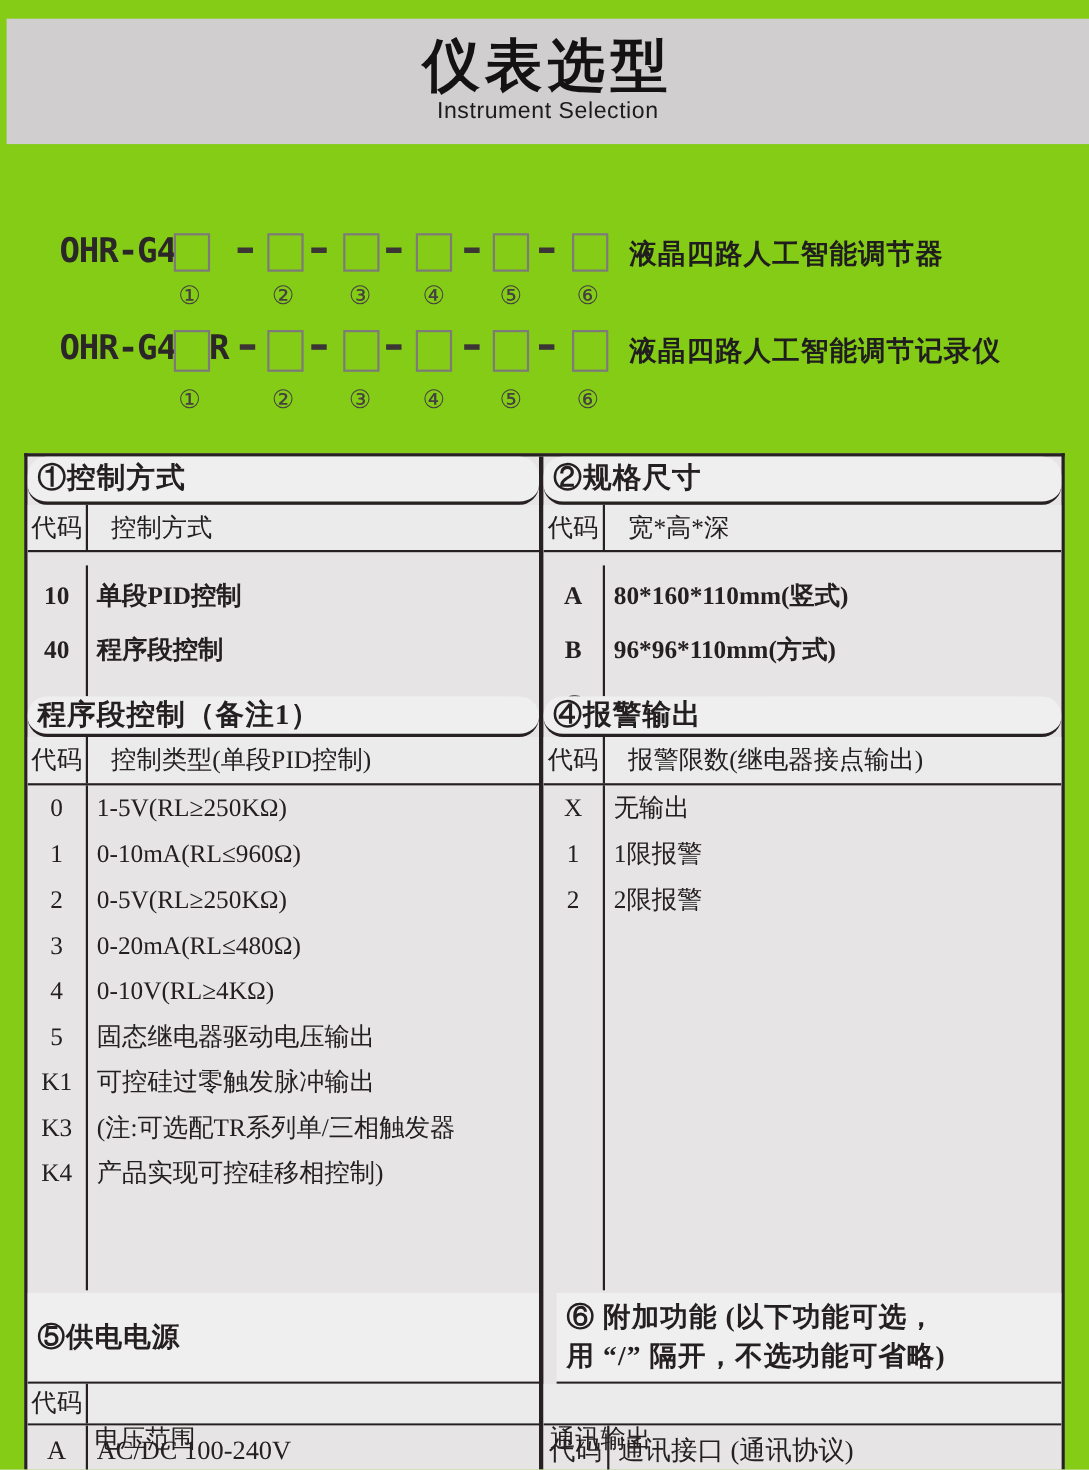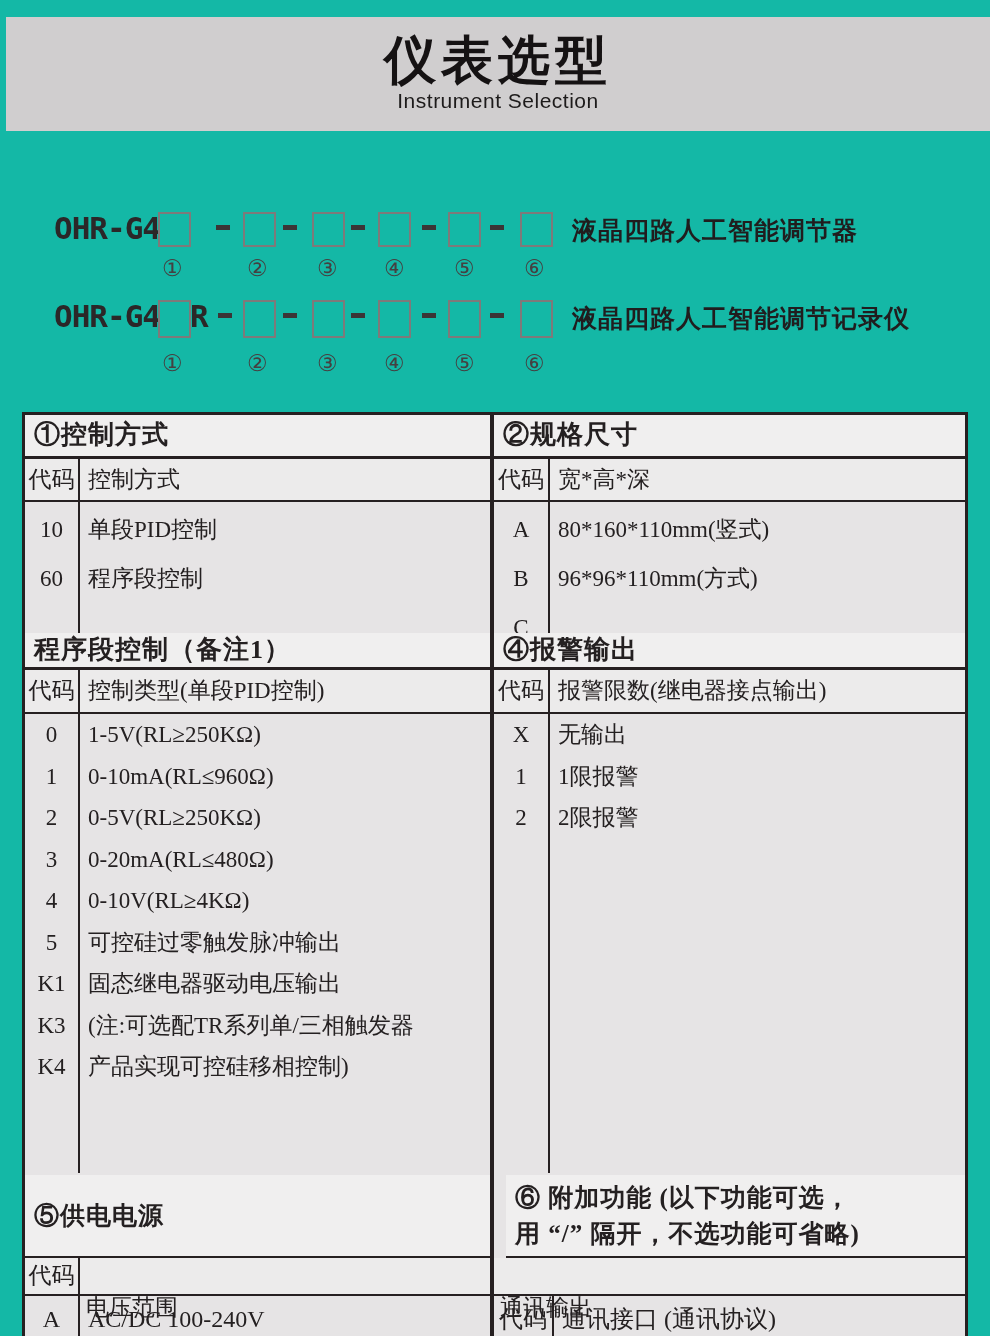--- a/index.html
+++ b/index.html
@@ -1,18 +1,18 @@
 <!DOCTYPE html>
 <html><head>
 <meta charset="utf-8">
 <style>
   html,body{margin:0;padding:0;}
   body{width:990px;height:1336px;background:#e8e6e7;overflow:hidden;
        font-family:"Liberation Serif","DejaVu Serif",serif;color:#242021;}
-  .page{position:relative;width:990px;height:1336px;background:#14b8a6;overflow:hidden;}
+  .page{position:relative;width:990px;height:1336px;background:#84cc16;overflow:hidden;}
 
   
   .banner{position:absolute;left:6px;top:17px;width:984px;height:114px;background:#d0cecf;}
   .banner-title{margin-top:14px;text-align:center;font-family:"Liberation Sans","DejaVu Sans",sans-serif;
        font-size:52px;line-height:58px;font-weight:600;letter-spacing:5px;color:#151213;}
   .banner-sub{text-align:center;font-family:"Liberation Sans","DejaVu Sans",sans-serif;
        font-size:21px;line-height:24px;color:#1d1b1b;letter-spacing:0.5px;}
 
   
   .mrow{position:absolute;left:0;width:950px;height:50px;}
@@ -35,33 +35,33 @@
   .c-1{left:162px;}.c-2{left:247px;}.c-3{left:317px;}.c-4{left:384px;}.c-5{left:454px;}.c-6{left:524px;}
 
   
   .sel-table{position:absolute;left:22px;top:412px;width:946px;height:924px;
        border:3px solid #262021;border-bottom:none;display:flex;background:#e6e4e5;box-sizing:border-box;}
   .half{position:relative;box-sizing:border-box;}
   .half-left{width:469px;border-right:4px solid #262021;}
   .half-right{flex:1;}
   .sec{box-sizing:border-box;overflow:hidden;}
   .sec-title{box-sizing:border-box;height:44px;line-height:40px;background:#f0efef;
-       border-bottom:3px solid #262021;font-size:26px;font-weight:600;padding-left:9px;letter-spacing:1px;}
+       border-bottom:3px solid #262021;font-size:26px;font-weight:600;padding-left:9px;letter-spacing:1px;border-radius:18px;}
   .sec-title-s2{height:37px;line-height:34px;}
   .sub-row{box-sizing:border-box;display:flex;height:43px;border-bottom:2px solid #262021;background:#ecebeb;}
   .sub-row .code-cell{box-sizing:border-box;width:55px;border-right:2px solid #262021;
        text-align:center;font-size:23px;line-height:41px;}
   .half-right .sub-row .code-cell{width:56px;}
-  .sub-row .desc-cell{flex:1;font-size:23px;line-height:41px;padding-left:8px;}
+  .sub-row .desc-cell{flex:1;font-size:23px;line-height:41px;padding-left:8px;margin-left:13px;}
   .body{display:flex;box-sizing:border-box;}
   .body .codes{box-sizing:border-box;width:55px;border-right:2px solid #262021;text-align:center;}
   .half-right .body .codes{width:56px;}
   .body .vals{flex:1;padding-left:8px;}
   .body span{display:block;font-size:23px;}
-  .body-s1{height:131px;padding-top:0;}
+  .body-s1{height:131px;padding-top:12px;font-weight:bold;}
   .body-s1 span{height:43px;line-height:43px;margin-top:6px;}
   .body-s2{height:459px;}
   .body-s2 span{height:41.5px;line-height:41.5px;}
 
   
   .sec-s3{height:164px;}
   .sec-title-tall{box-sizing:border-box;height:83px;background:#f0efef;border-bottom:2px solid #262021;
        font-size:25px;font-weight:600;padding-left:9px;letter-spacing:1px;}
   .title-tall-center{display:flex;align-items:center;}
   .title-two-line{padding-top:5px;line-height:36px;margin-left:12px;}
@@ -141,21 +141,21 @@
 
       <div class="sec" style="height:218px">
         <div class="sec-title">①控制方式</div>
         <div class="sub-row">
           <div class="code-cell">代码</div>
           <div class="desc-cell">控制方式</div>
         </div>
         <div class="body body-s1">
           <div class="codes">
             <span>10</span>
-            <span>60</span>
+            <span>40</span>
           </div>
           <div class="vals">
             <span>单段PID控制</span>
             <span>程序段控制</span>
           </div>
         </div>
       </div>
 
       <div class="sec" style="height:542px">
         <div class="sec-title sec-title-s2">程序段控制（备注1）</div>
@@ -176,22 +176,22 @@
             <span>K4</span>
             <span></span>
             <span></span>
           </div>
           <div class="vals">
             <span>1-5V(RL≥250KΩ)</span>
             <span>0-10mA(RL≤960Ω)</span>
             <span>0-5V(RL≥250KΩ)</span>
             <span>0-20mA(RL≤480Ω)</span>
             <span>0-10V(RL≥4KΩ)</span>
+            <span>固态继电器驱动电压输出</span>
             <span>可控硅过零触发脉冲输出</span>
-            <span>固态继电器驱动电压输出</span>
             <span>(注:可选配TR系列单/三相触发器</span>
             <span>产品实现可控硅移相控制)</span>
           </div>
         </div>
       </div>
 
       <div class="sec sec-s3">
         <div class="sec-title-tall title-tall-center">⑤供电电源</div>
         <div class="row-38">
           <div class="code-cell">代码</div>

